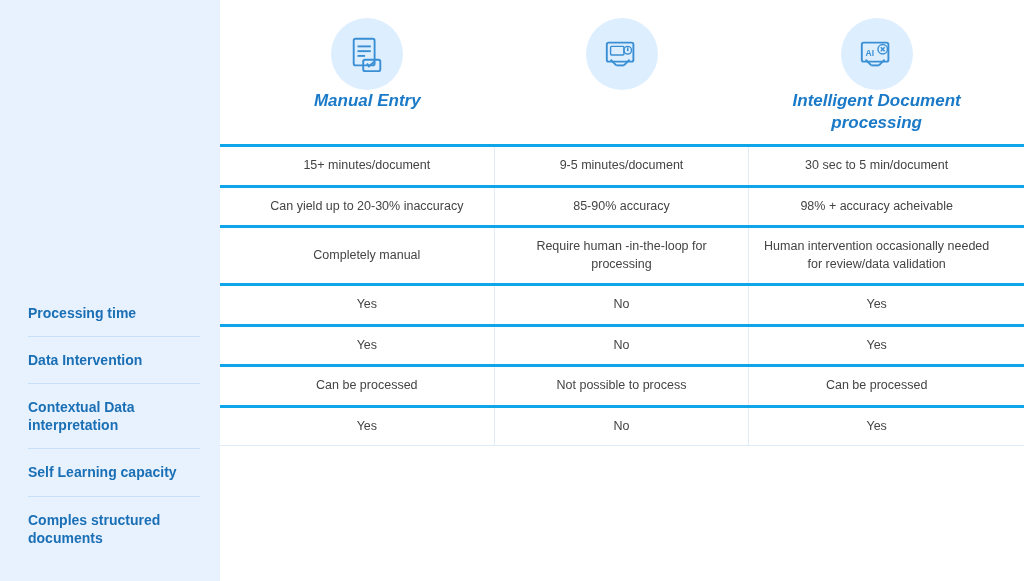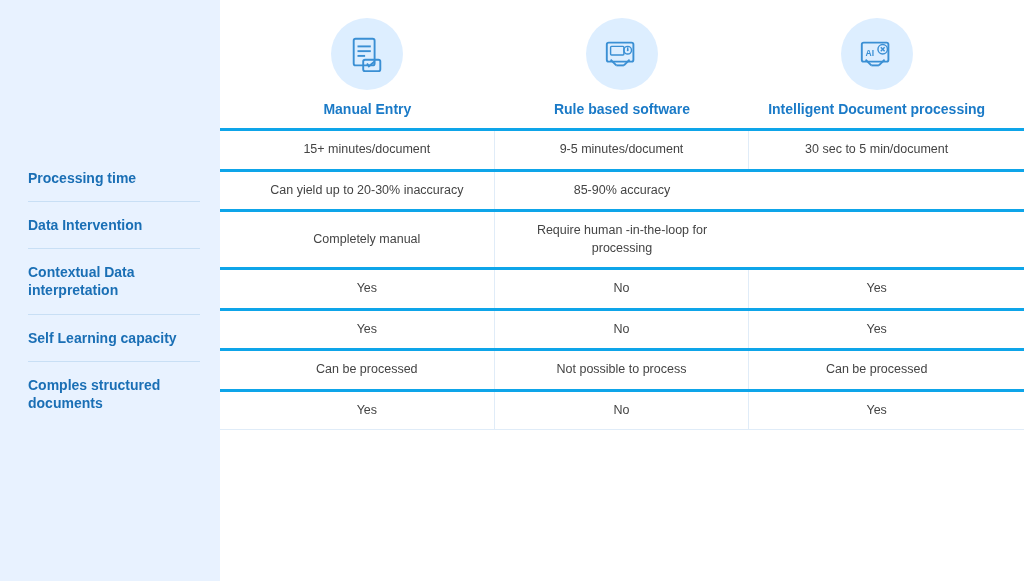--- a/index.html
+++ b/index.html
@@ -11,21 +11,21 @@
       overflow: hidden;
       display: flex;
     }
 
     .sidebar {
       width: 220px;
       min-width: 220px;
       background: #e8f2ff;
       display: flex;
       flex-direction: column;
-      justify-content: center;
+      justify-content: flex-end;
       padding: 20px 20px 20px 28px;
       gap: 0;
     }
 
     .sidebar-item {
       color: #1a6fb5;
       font-weight: 700;
       font-size: 14px;
       line-height: 1.3;
       padding: 14px 0;
@@ -47,44 +47,44 @@
       display: grid;
       grid-template-columns: 1fr 1fr 1fr;
       padding: 0 20px;
       margin-bottom: 10px;
     }
 
     .col-header {
       display: flex;
       flex-direction: column;
       align-items: center;
-      gap: 10px;
     }
 
     .icon-circle {
       width: 72px;
       height: 72px;
       border-radius: 50%;
       background: #ddeeff;
       display: flex;
       align-items: center;
       justify-content: center;
     }
 
     .icon-circle svg {
       width: 38px;
       height: 38px;
     }
 
     .col-title {
       color: #1a7ac7;
       font-weight: 700;
-      font-size: 14px;
-      text-align: left;
+      font-size: 17px;
+      text-align: center;
       line-height: 1.3;
+      font-style: italic;
     }
 
     .table-body {
       flex: 1;
       display: flex;
       flex-direction: column;
     }
 
     .table-row {
       display: grid;
@@ -144,21 +144,20 @@
         <rect x="4" y="8" width="28" height="20" rx="2" stroke="#3a8fd4" stroke-width="2" fill="none"></rect>
         <rect x="8" y="12" width="14" height="9" rx="1" stroke="#3a8fd4" stroke-width="1.5" fill="none"></rect>
         <line x1="8" y1="26" x2="14" y2="32" stroke="#3a8fd4" stroke-width="2"></line>
         <line x1="28" y1="26" x2="22" y2="32" stroke="#3a8fd4" stroke-width="2"></line>
         <line x1="14" y1="32" x2="22" y2="32" stroke="#3a8fd4" stroke-width="2"></line>
         <circle cx="26" cy="16" r="4" stroke="#3a8fd4" stroke-width="1.5" fill="none"></circle>
         <line x1="26" y1="13" x2="26" y2="16" stroke="#3a8fd4" stroke-width="1.5"></line>
         <circle cx="26" cy="16" r="1" fill="#3a8fd4"></circle>
       </svg>
         </div>
-        <div class="col-title">Rule based software</div>
       </div>
       <div class="col-header">
         <div class="icon-circle">
           <svg viewBox="0 0 40 40" fill="none" xmlns="http://www.w3.org/2000/svg">
         <rect x="4" y="8" width="28" height="20" rx="2" stroke="#3a8fd4" stroke-width="2" fill="none"></rect>
         <text x="8" y="22" font-size="9" fill="#3a8fd4" font-family="Arial" font-weight="bold">AI</text>
         <line x1="8" y1="26" x2="14" y2="32" stroke="#3a8fd4" stroke-width="2"></line>
         <line x1="28" y1="26" x2="22" y2="32" stroke="#3a8fd4" stroke-width="2"></line>
         <line x1="14" y1="32" x2="22" y2="32" stroke="#3a8fd4" stroke-width="2"></line>
         <circle cx="26" cy="15" r="5" stroke="#3a8fd4" stroke-width="1.5" fill="none"></circle>
@@ -171,24 +170,26 @@
     </div>
   <div class="table-body">
   <div class="table-row">
         <div class="cell">15+ minutes/document</div>
         <div class="cell">9-5 minutes/document</div>
         <div class="cell">30 sec to 5 min/document</div>
       </div>
       <div class="table-row">
         <div class="cell">Can yield up to 20-30% inaccuracy</div>
         <div class="cell">85-90% accuracy</div>
+        <div class="cell">98% + accuracy acheivable</div>
       </div>
       <div class="table-row">
         <div class="cell">Completely manual</div>
         <div class="cell">Require human -in-the-loop for processing</div>
+        <div class="cell">Human intervention occasionally needed for review/data validation</div>
       </div>
       <div class="table-row">
         <div class="cell">Yes</div>
         <div class="cell">No</div>
         <div class="cell">Yes</div>
       </div>
       <div class="table-row">
         <div class="cell">Yes</div>
         <div class="cell">No</div>
         <div class="cell">Yes</div>

